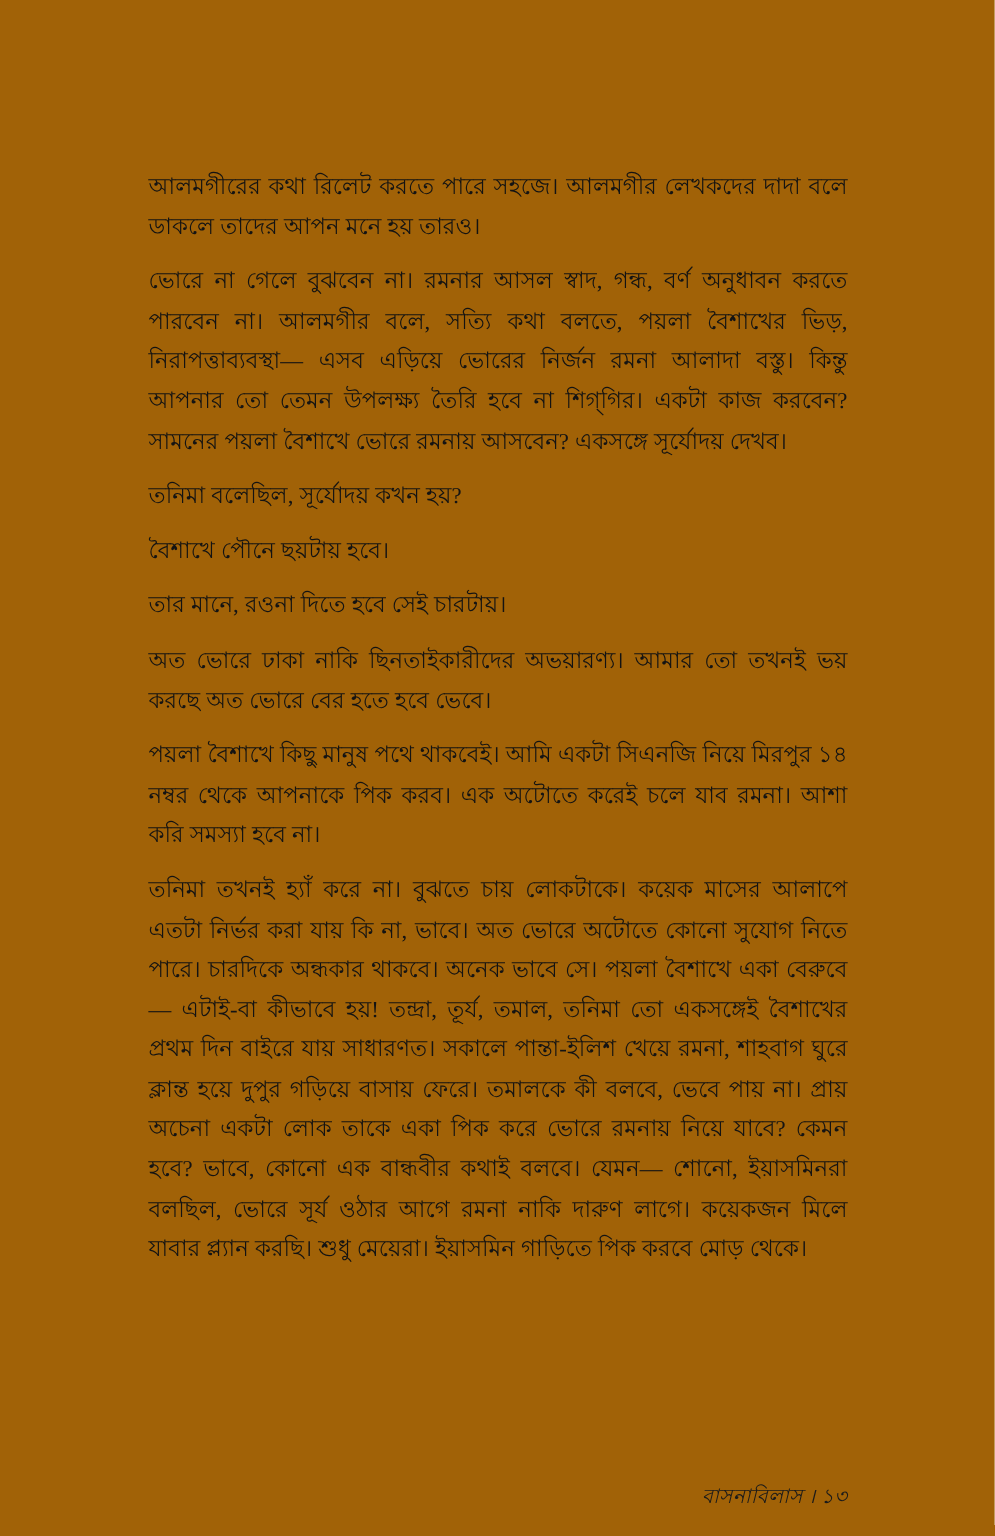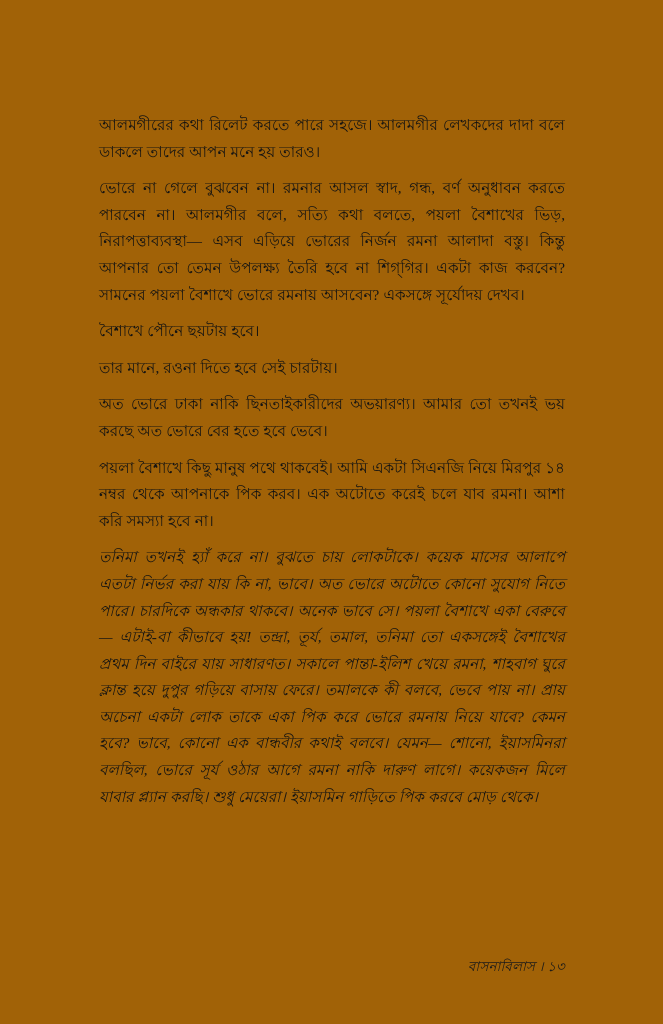--- a/index.html
+++ b/index.html
@@ -42,50 +42,50 @@
     text-align: justify;
     text-justify: inter-word;
     letter-spacing: 0.05px;
     word-spacing: 0.2px;
     color: #131313;
   }
 
   
   .para:last-child {
     margin-bottom: 16px;
-    font-style: italic;
   }
 
   
   .para.short {
     text-align: left;
   }
 
   .footer {
     position: absolute;
     left: 99px;
-    top: 957px;
+    top: 988px;
     width: 466px;
     text-align: right;
     font-size: 13.4px;
     line-height: 20px;
     font-style: italic;
     color: #1a1a1a;
     letter-spacing: 0.2px;
   }
 </style>
 </head>
 <body>
 
 <div class="page">
 
   <div class="text-column">
 
     <p class="para">আলমগীরের কথা রিলেট করতে পারে সহজে। আলমগীর লেখকদের দাদা বলে ডাকলে তাদের আপন মনে হয় তারও।</p>
     <p class="para">ভোরে না গেলে বুঝবেন না। রমনার আসল স্বাদ, গন্ধ, বর্ণ অনুধাবন করতে পারবেন না। আলমগীর বলে, সত্যি কথা বলতে, পয়লা বৈশাখের ভিড়, নিরাপত্তাব্যবস্থা— এসব এড়িয়ে ভোরের নির্জন রমনা আলাদা বস্তু। কিন্তু আপনার তো তেমন উপলক্ষ্য তৈরি হবে না শিগ্‌গির। একটা কাজ করবেন? সামনের পয়লা বৈশাখে ভোরে রমনায় আসবেন? একসঙ্গে সূর্যোদয় দেখব।</p>
+    <p class="para short">তনিমা বলেছিল, সূর্যোদয় কখন হয়?</p>
     <p class="para short">বৈশাখে পৌনে ছয়টায় হবে।</p>
     <p class="para short">তার মানে, রওনা দিতে হবে সেই চারটায়।</p>
     <p class="para">অত ভোরে ঢাকা নাকি ছিনতাইকারীদের অভয়ারণ্য। আমার তো তখনই ভয় করছে অত ভোরে বের হতে হবে ভেবে।</p>
     <p class="para">পয়লা বৈশাখে কিছু মানুষ পথে থাকবেই। আমি একটা সিএনজি নিয়ে মিরপুর ১৪ নম্বর থেকে আপনাকে পিক করব। এক অটোতে করেই চলে যাব রমনা। আশা করি সমস্যা হবে না।</p>
     <p class="para">তনিমা তখনই হ্যাঁ করে না। বুঝতে চায় লোকটাকে। কয়েক মাসের আলাপে এতটা নির্ভর করা যায় কি না, ভাবে। অত ভোরে অটোতে কোনো সুযোগ নিতে পারে। চারদিকে অন্ধকার থাকবে। অনেক ভাবে সে। পয়লা বৈশাখে একা বেরুবে— এটাই-বা কীভাবে হয়! তন্দ্রা, তূর্য, তমাল, তনিমা তো একসঙ্গেই বৈশাখের প্রথম দিন বাইরে যায় সাধারণত। সকালে পান্তা-ইলিশ খেয়ে রমনা, শাহবাগ ঘুরে ক্লান্ত হয়ে দুপুর গড়িয়ে বাসায় ফেরে। তমালকে কী বলবে, ভেবে পায় না। প্রায় অচেনা একটা লোক তাকে একা পিক করে ভোরে রমনায় নিয়ে যাবে? কেমন হবে? ভাবে, কোনো এক বান্ধবীর কথাই বলবে। যেমন— শোনো, ইয়াসমিনরা বলছিল, ভোরে সূর্য ওঠার আগে রমনা নাকি দারুণ লাগে। কয়েকজন মিলে যাবার প্ল্যান করছি। শুধু মেয়েরা। ইয়াসমিন গাড়িতে পিক করবে মোড় থেকে।</p>
 
   </div>
 
   <div class="footer">বাসনাবিলাস । ১৩</div>
 

